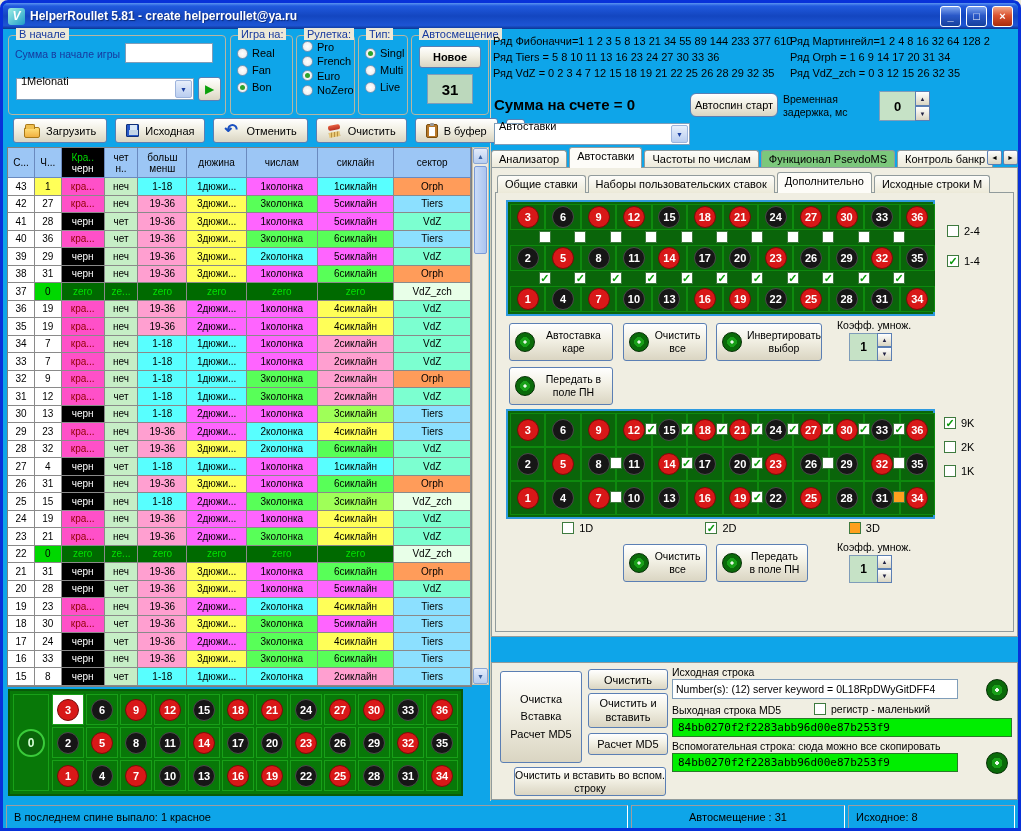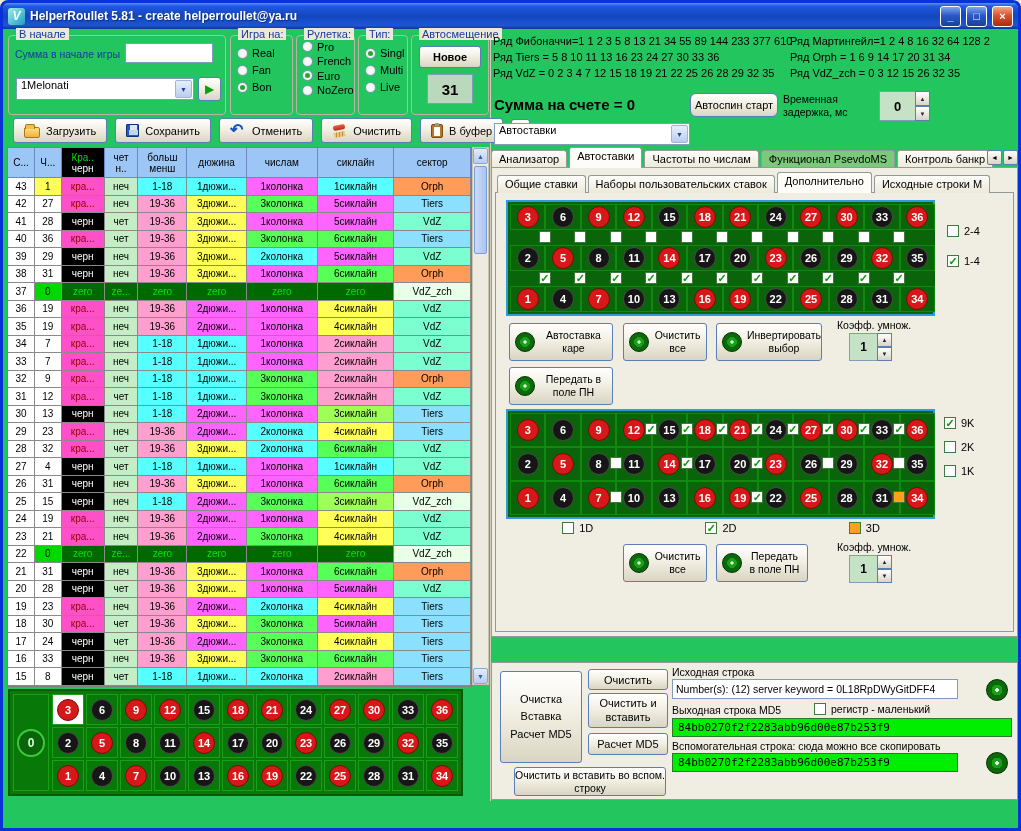--- a/index.html
+++ b/index.html
@@ -1,33 +1,33 @@
 <!DOCTYPE html>
 <html><head>
 <meta charset="utf-8">
 <style>
 *{margin:0;padding:0;box-sizing:border-box;}
 html,body{width:1021px;height:831px;background:#ECE9D8;font-family:"Liberation Sans",sans-serif;font-size:11px;color:#000;}
 .abs{position:absolute;}
-.window{position:relative;width:1021px;height:831px;background:#22c55e;border:3px solid #0831D9;border-radius:8px 8px 0 0;overflow:hidden;}
+.window{position:relative;width:1021px;height:831px;background:#0ea5e9;border:3px solid #0831D9;border-radius:8px 8px 0 0;overflow:hidden;}
 
 .titlebar{position:absolute;top:0;left:0;right:0;height:26px;display:flex;align-items:center;gap:5px;padding:0 5px;
  background:linear-gradient(180deg,#5A93F0 0%,#2159DE 12%,#1346C0 50%,#1D55D4 86%,#0C3694 100%);border-radius:5px 5px 0 0;}
 .appico{width:17px;height:17px;border-radius:3px;background:linear-gradient(135deg,#9FF0E4,#1E9CC8);display:flex;align-items:center;justify-content:center;}
 .appico::after{content:"V";color:#FFF;font-weight:bold;font-style:italic;font-size:12px;}
 .title-text{flex:1;color:#FFF;font-weight:bold;font-size:12px;text-shadow:1px 1px 1px #0A2A7A;white-space:nowrap;overflow:hidden;}
 .wbtn{width:21px;height:21px;border:1px solid #FFF;border-radius:3px;color:#FFF;font-size:11px;font-weight:bold;display:flex;align-items:center;justify-content:center;
  background:linear-gradient(#7FA6F0,#2A58C8 45%,#16409E);cursor:default;}
 .wbtn.close{background:linear-gradient(#F2A888,#DA5230 45%,#AA2C0C);}
 
 .gb{position:absolute;border:1px solid #B6B6A2;border-radius:4px;}
 .gb .cap{position:absolute;top:-8px;left:7px;background:#ECE9D8;padding:0 3px;color:#17399E;font-size:11px;white-space:nowrap;}
 .xpinput{border:1px solid #7F9DB9;background:#FFF;font-family:"Liberation Sans",sans-serif;font-size:11px;padding:1px 3px;}
 .xpbtn{border:1px solid #5B7FB4;border-radius:3px;background:linear-gradient(#FFFFFF,#F2F0E4 45%,#DAD5C2);font-family:"Liberation Sans",sans-serif;font-size:11px;cursor:default;}
-.combo{background:#FFF;border:1px solid #7F9DB9;position:relative;display:flex;align-items:flex-start;padding:0 20px 0 4px;}
+.combo{background:#FFF;border:1px solid #7F9DB9;position:relative;display:flex;align-items:flex-end;padding:0 20px 12px 4px;}
 .combo .ctext{white-space:nowrap;overflow:hidden;font-size:11px;}
 .carrow{position:absolute;right:1px;top:1px;bottom:1px;width:17px;background:linear-gradient(#E8EFFB,#B9CDF0);border:1px solid #9DB4DD;border-radius:2px;display:flex;align-items:center;justify-content:center;}
 .carrow::after{content:"▼";font-size:7px;color:#1C3FA0;}
 .radio-row{display:flex;align-items:center;gap:4px;margin:5px 6px;}
 .radio{width:11px;height:11px;border-radius:50%;border:1px solid #7A98B8;background:radial-gradient(#FFF,#E8E8E8);position:relative;flex:0 0 auto;}
 .radio.sel::after{content:"";position:absolute;left:2px;top:2px;width:5px;height:5px;border-radius:50%;background:#2DA42D;}
 .cb{width:12px;height:12px;background:#FFF;border:1px solid #3E7A3E;display:inline-flex;align-items:center;justify-content:center;flex:0 0 auto;}
 .cb.on::after{content:"✓";color:#0A9A0A;font-weight:bold;font-size:11px;line-height:10px;}
 .cb.or{background:#FFA01E;}
 .cba{position:absolute;}
@@ -203,21 +203,21 @@
     <div class="abs" style="left:15px;top:38px;width:46px;height:30px;background:#BCD8BC;border:1px solid #7F9DB9;display:flex;align-items:center;justify-content:center;font-size:15px;font-weight:bold;">31</div>
   </div>
 
   <div id="toolbar">
       <button class="xpbtn tbtn">
         <span class="tbicon i-folder-open-icon"></span>
         <span class="tblabel">Загрузить</span>
       </button>
       <button class="xpbtn tbtn">
         <span class="tbicon i-save-disk-icon"></span>
-        <span class="tblabel">Сохранить</span>
+        <span class="tblabel">Исходная</span>
       </button>
       <button class="xpbtn tbtn">
         <span class="tbicon i-undo-icon"></span>
         <span class="tblabel">Отменить</span>
       </button>
       <button class="xpbtn tbtn">
         <span class="tbicon i-clear-brush-icon"></span>
         <span class="tblabel">Очистить</span>
       </button>
       <button class="xpbtn tbtn">
@@ -1141,14 +1141,19 @@
 
     <span class="mlabel abs" style="left:180px;top:77px;">Вспомогательная строка: сюда можно все скопировать</span>
     <div class="greenfield abs" style="left:180px;top:90px;width:286px;height:19px;">84bb0270f2f2283abb96d00e87b253f9</div>
     <button class="wheelbtn abs" style="left:492px;top:87px;">
         <span class="wheel"></span>
       </button>
 
     <button class="xpbtn abs" style="left:22px;top:104px;width:152px;height:29px;white-space:normal;line-height:1.2;font-size:10.5px;">Очистить и вставить во вспом. строку</button>
   </div>
 
+  <div id="statusbar">
+    <span class="sseg" style="width:622px;">В последнем спине выпало: 1 красное</span>
+    <span class="sseg" style="width:214px;justify-content:center;">Автосмещение : 31</span>
+    <span class="sseg" style="flex:1;">Исходное: 8</span>
+  </div>
 
 </div>
 
 </body></html>

